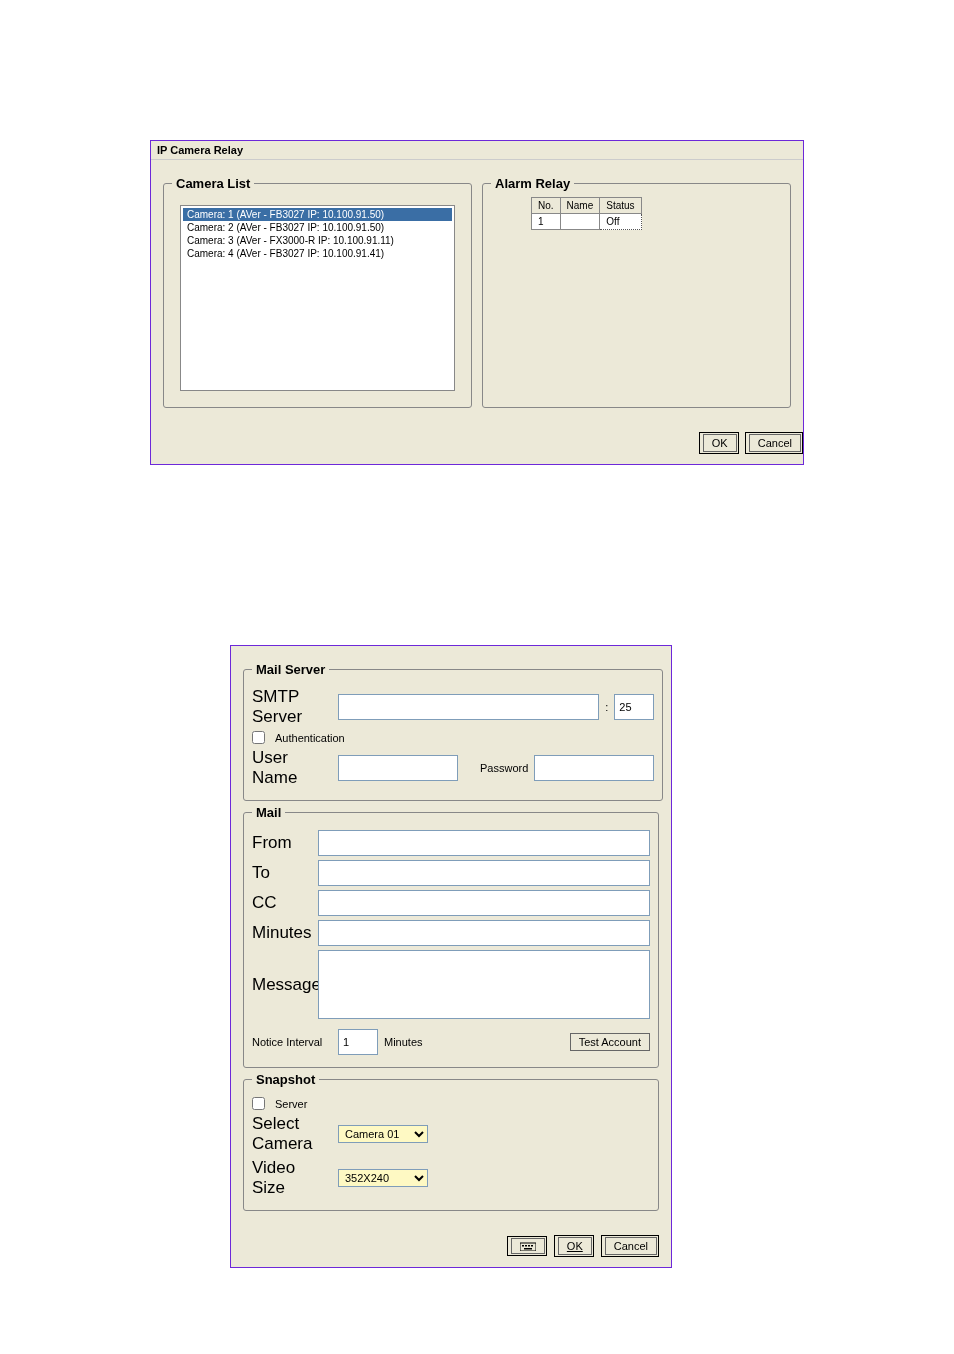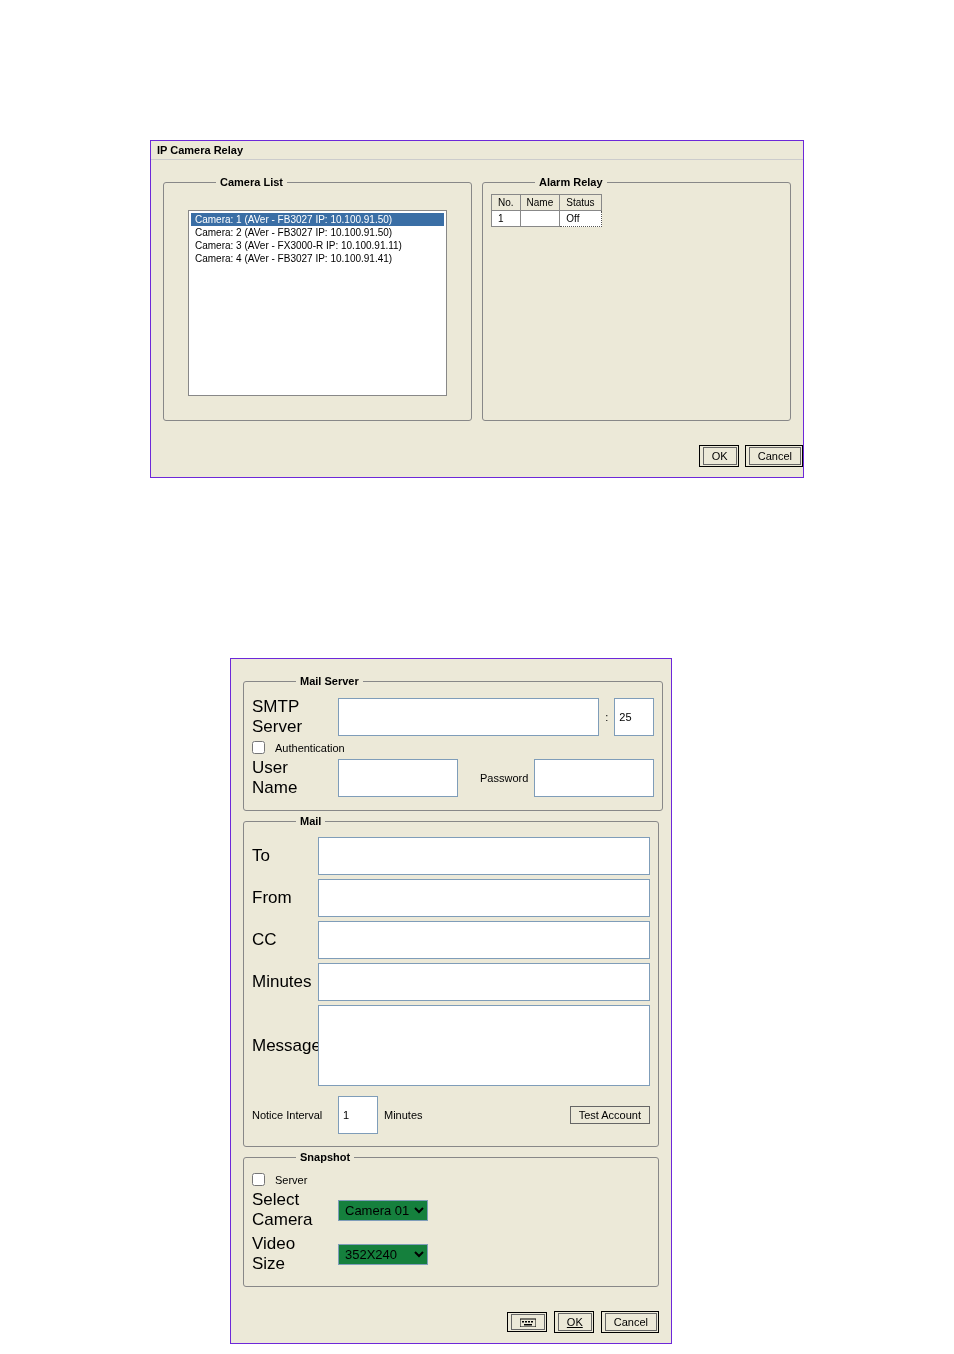--- a/index.html
+++ b/index.html
@@ -30,55 +30,55 @@
       padding: 12px;
     }
     fieldset {
       border: 1px solid #888;
       border-radius: 3px;
       padding: 6px 8px 8px 8px;
       margin: 4px 0;
     }
     legend {
       font-weight: bold;
-      font-size: 11px;
+      font-size: 13px;
       padding: 0 4px;
-      margin-left: 44px;
     }
     
     .relay-columns {
       display: flex;
       gap: 10px;
     }
     .relay-columns fieldset {
       flex: 1;
       min-height: 200px;
     }
     .camera-list {
       list-style: none;
-      margin: 16px;
+      margin: 8px;
       padding: 2px;
       background: #fff;
       border: 1px solid #888;
       height: 180px;
       overflow: auto;
     }
     .camera-list li {
       padding: 1px 4px;
       font-size: 10px;
       white-space: nowrap;
     }
     .camera-list li.selected {
       background: #3a6ea5;
       color: #fff;
     }
     table.relay-table {
       border-collapse: collapse;
       background: #fff;
       font-size: 10px;
+      margin-left: 40px;
     }
     table.relay-table th, table.relay-table td {
       border: 1px solid #888;
       padding: 2px 6px;
       text-align: left;
     }
     table.relay-table th {
       background: #ece9d8;
       font-weight: normal;
     }
@@ -117,43 +117,43 @@
     .form-label {
       width: 80px;
       font-size: 17px;
     }
     .form-label-short {
       width: 60px;
     }
     .input {
       border: 1px solid #7f9db9;
       background: #fff;
-      padding: 12px 4px;
+      padding: 6px 4px;
       font-size: 11px;
       flex: 1;
     }
     .input-small {
       width: 30px;
       flex: none;
     }
     .input-mid {
       width: 110px;
       flex: none;
     }
     .chk {
       margin: 0 4px 0 0;
     }
     textarea.input {
       height: 55px;
       resize: none;
     }
     .select {
       border: 1px solid #7f9db9;
-      background: #15803d;
-      font-size: 13px;
+      background: #fef9c3;
+      font-size: 11px;
       padding: 1px 2px;
       width: 90px;
     }
     .email-footer {
       padding: 8px 12px 10px 12px;
       text-align: right;
       display: flex;
       justify-content: flex-end;
       align-items: center;
       gap: 4px;
@@ -258,25 +258,25 @@
           <span class="form-label">User Name</span>
           <input class="input input-mid" value="" style="">
           <span style="margin-left:16px">Password</span>
           <input class="input input-mid" type="password" value="" style="">
         </div>
       </fieldset>
 
       <fieldset>
         <legend>Mail</legend>
         <div class="form-row">
+          <span class="form-label form-label-short">From</span>
+          <input class="input" value="" style="">
+        </div>
+        <div class="form-row">
           <span class="form-label form-label-short">To</span>
-          <input class="input" value="" style="">
-        </div>
-        <div class="form-row">
-          <span class="form-label form-label-short">From</span>
           <input class="input" value="" style="">
         </div>
         <div class="form-row">
           <span class="form-label form-label-short">CC</span>
           <input class="input" value="" style="">
         </div>
         <div class="form-row">
           <span class="form-label form-label-short">Minutes</span>
           <input class="input" value="" style="">
         </div>

